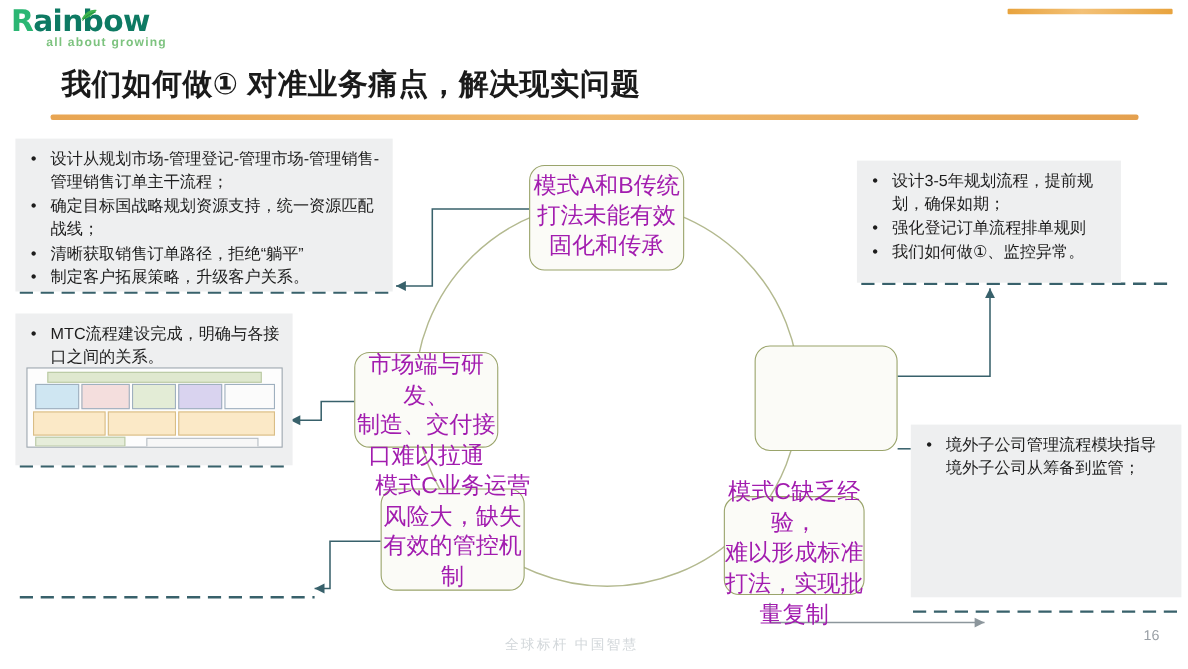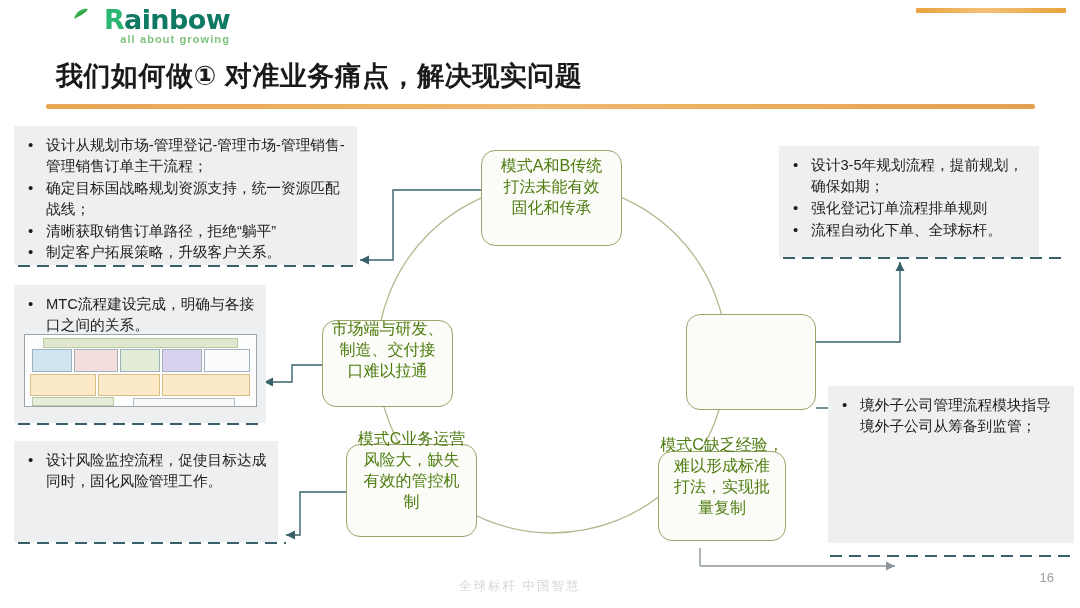--- a/index.html
+++ b/index.html
@@ -5,21 +5,21 @@
   html,body{margin:0;padding:0;}
   body{
     width:1080px;height:608px;
     background:#ffffff;
     font-family:"Liberation Sans","DejaVu Sans",sans-serif;
     overflow:hidden;position:relative;
   }
   .slide{position:absolute;inset:0;}
 
   
-  .logo-left{position:absolute;left:10px;top:6px;width:220px;height:36px;text-align:right;}
+  .logo-left{position:absolute;left:10px;top:6px;width:220px;height:36px;}
   .logo-left .word{
     font-family:"DejaVu Sans",sans-serif;
     font-size:27px;font-weight:bold;letter-spacing:-0.6px;
     color:#0e7a63;line-height:1;
   }
   .logo-left .word .b{color:#2bb673;}
   .logo-left .tag{
     margin-top:0;margin-left:32px;
     font-size:11px;font-weight:bold;letter-spacing:1.1px;
     color:#7dc37f;
@@ -62,21 +62,21 @@
     position:relative;padding-left:24px;
     font-size:14.7px;line-height:1.42;color:#1d1d1d;
     margin-bottom:1px;
   }
   .gbox li:before{
     content:"\2022";position:absolute;left:6px;top:-1px;
     font-size:15px;color:#1d1d1d;
   }
 
   #box-tl{left:14px;top:126px;width:343px;height:139px;}
-  #box-tr{left:779px;top:146px;width:260px;height:111px;}
+  #box-tr{left:779px;top:146px;width:240px;height:111px;}
   #box-ml{left:14px;top:285px;width:252px;height:138px;padding-bottom:4px;}
   #box-bl{left:14px;top:441px;width:264px;height:101px;}
   #box-br{left:828px;top:386px;width:246px;height:157px;}
 
   
   .thumb{
     position:absolute;left:24px;top:334px;width:233px;height:73px;
     background:#fdfdfd;border:1px solid #9aa4ad;box-sizing:border-box;
     overflow:hidden;
   }
@@ -96,21 +96,21 @@
   .thumb .foot2{position:absolute;left:108px;top:63px;width:100px;height:8px;background:#f7f7f7;border:0.6px solid #b6bdc4;}
 
   
   .node{
     position:absolute;box-sizing:border-box;
     border:1.6px solid #9aa46b;border-radius:14px;
     background:#fbfbf7;
   }
   .node-text{
     position:absolute;text-align:center;
-    font-size:16px;line-height:1.32;color:#4d7c0f;
+    font-size:21px;line-height:1.32;color:#a21caf;
     white-space:pre-line;
   }
 
   #node-top{left:481px;top:150px;width:141px;height:96px;}
   #node-top-t{left:471px;top:155px;width:161px;}
 
   #node-right{left:686px;top:314px;width:130px;height:96px;}
   #node-right-t{left:678px;top:288px;width:146px;}
 
   #node-left{left:322px;top:320px;width:131px;height:87px;}
@@ -192,21 +192,21 @@
       <li>确定目标国战略规划资源支持，统一资源匹配战线；</li>
       <li>清晰获取销售订单路径，拒绝“躺平”</li>
       <li> 制定客户拓展策略，升级客户关系。</li>
     </ul>
   </div>
 
   <div class="gbox" id="box-tr">
     <ul>
       <li>设计3-5年规划流程，提前规划，确保如期；</li>
       <li>强化登记订单流程排单规则</li>
-      <li>流程自动化下单、全球标杆。</li>
+      <li>我们如何做①、监控异常。</li>
     </ul>
   </div>
 
   <div class="gbox" id="box-ml">
     <ul>
       <li>MTC流程建设完成，明确与各接口之间的关系。</li>
     </ul>
   </div>
 
   <div class="thumb">
@@ -216,25 +216,20 @@
     <div class="cell c3"></div>
     <div class="cell c4"></div>
     <div class="cell c5"></div>
     <div class="ylane y1"></div>
     <div class="ylane y2"></div>
     <div class="ylane y3"></div>
     <div class="foot"></div>
     <div class="foot2"></div>
   </div>
 
-  <div class="gbox" id="box-bl">
-    <ul>
-      <li>设计风险监控流程，促使目标达成同时，固化风险管理工作。</li>
-    </ul>
-  </div>
 
   <div class="gbox" id="box-br">
     <ul>
       <li>境外子公司管理流程模块指导境外子公司从筹备到监管；</li>
     </ul>
   </div>
 
   <div class="node" id="node-top"></div>
   <div class="node-text" id="node-top-t">模式A和B传统
 打法未能有效

